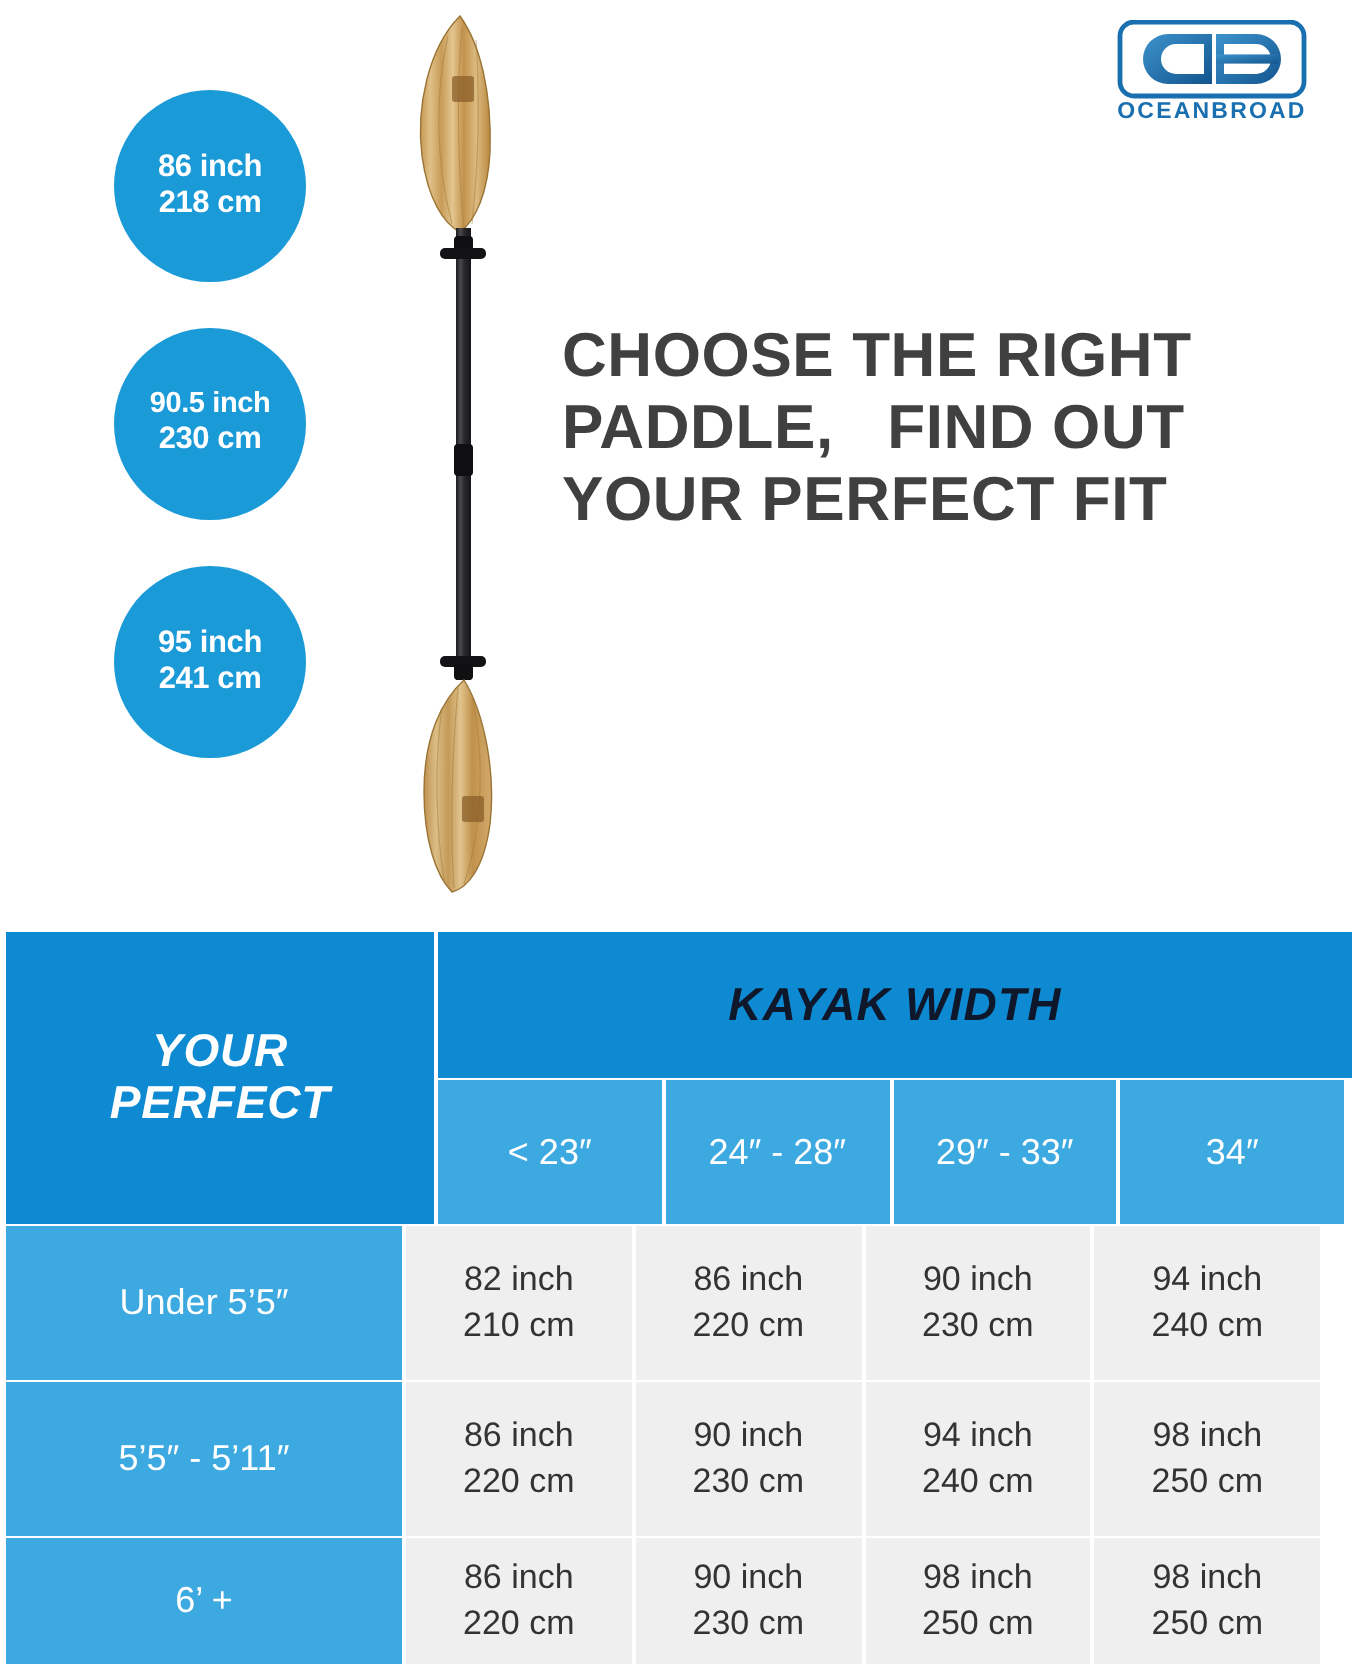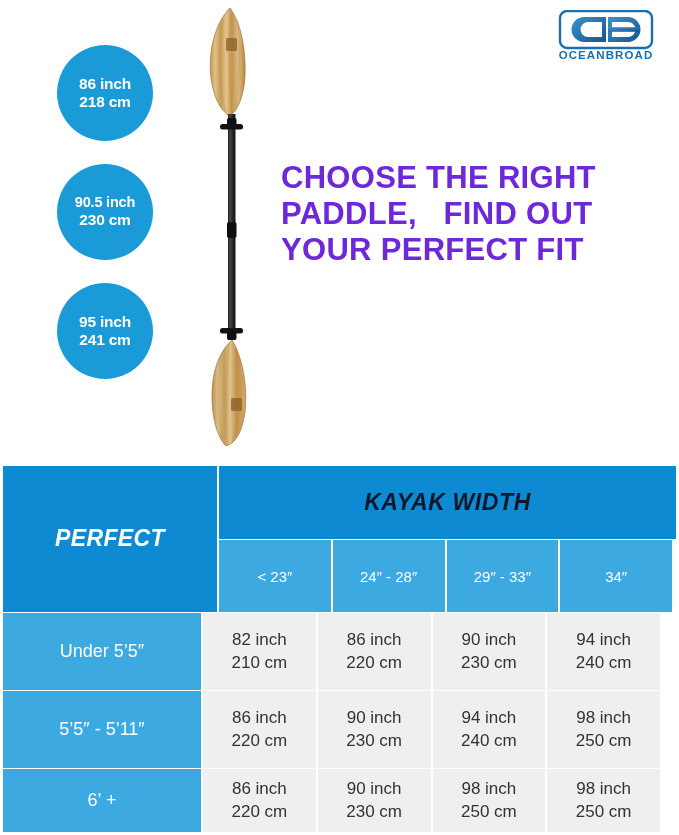--- a/index.html
+++ b/index.html
@@ -64,21 +64,21 @@
     height: 450px;
   }
   #paddle svg { display: block; }
 
   
   #headline {
     position: absolute;
     left: 281px;
     top: 160px;
     width: 380px;
-    color: #6d28d9;
+    color: #404040;
     font-weight: bold;
     font-size: 31px;
     line-height: 1.16;
     letter-spacing: 0.3px;
   }
   #headline .hl { display: block; white-space: pre; }
 
   
   #chart {
     position: absolute;
@@ -134,21 +134,21 @@
     display: flex;
   }
   .subhead-cell {
     flex: 1 1 0;
     background: #3ca9e0;
     margin-right: 2px;
     display: flex;
     align-items: center;
     justify-content: center;
     color: #ffffff;
-    font-size: 15px;
+    font-size: 18px;
     font-weight: normal;
   }
   .subhead-cell:last-child { margin-right: 4px; }
 
   .t-row {
     position: absolute;
     left: 0;
     width: 673px;
     display: flex;
   }
@@ -277,20 +277,21 @@
     <span class="hl">CHOOSE THE RIGHT</span>
     <span class="hl">PADDLE,   FIND OUT</span>
     <span class="hl">YOUR PERFECT FIT</span>
   </div>
 
   <div id="chart">
 
     <div class="t-head">
       <div class="head-height">
         <div>
+          <span>YOUR</span>
           <span>PERFECT</span>
         </div>
       </div>
       <div class="head-width">KAYAK WIDTH</div>
       <div class="subhead-row">
         <div class="subhead-cell">&lt; 23″</div>
         <div class="subhead-cell">24″ - 28″</div>
         <div class="subhead-cell">29″ - 33″</div>
         <div class="subhead-cell">34″</div>
       </div>

